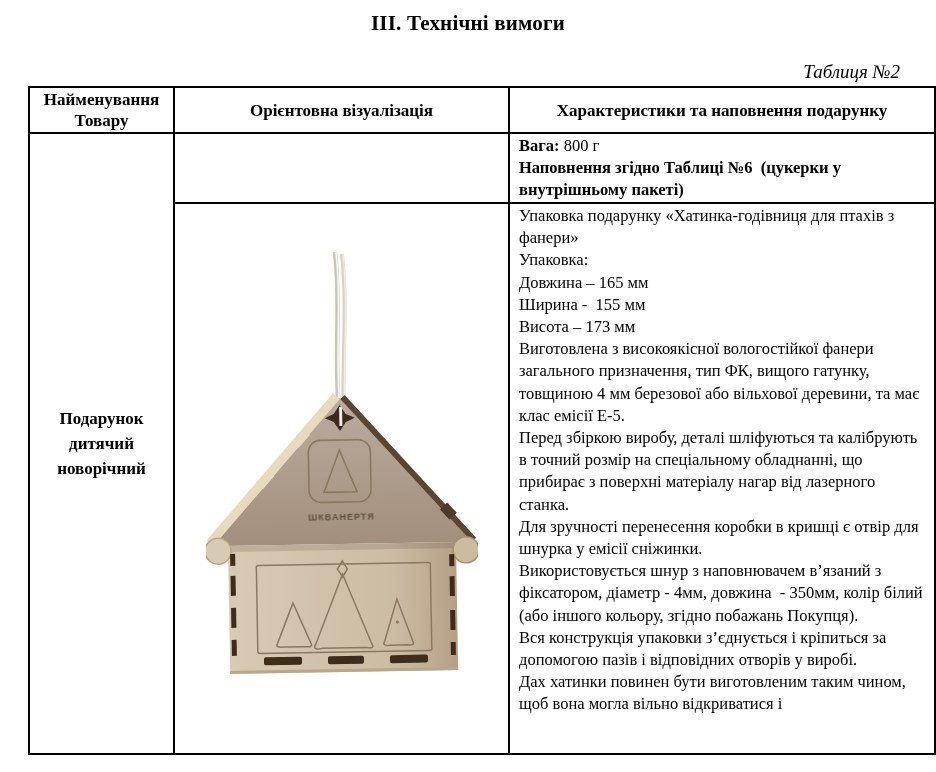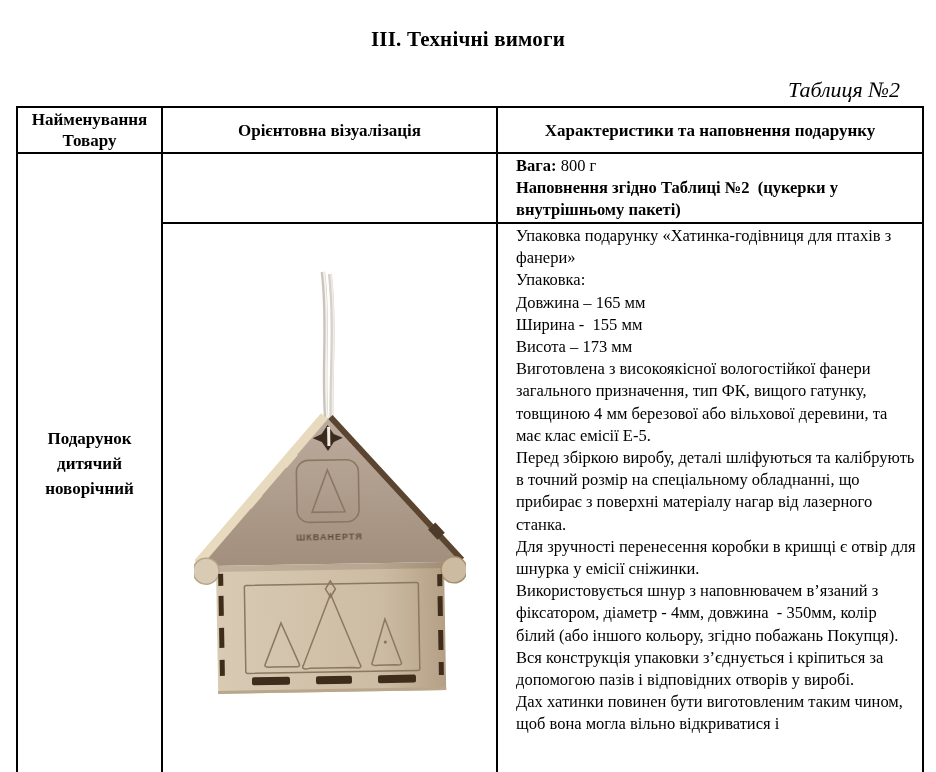--- a/index.html
+++ b/index.html
@@ -4,45 +4,45 @@
 <style>
   * { margin:0; padding:0; box-sizing:border-box; }
   html,body { background:#ffffff; }
   body {
     width:936px; height:772px; overflow:hidden;
     font-family:"Liberation Serif", "DejaVu Serif", serif;
     color:#000;
   }
   .page-title {
     text-align:center; font-weight:bold; font-size:21px;
-    padding-top:27px; letter-spacing:0.2px;
+    padding-top:11px; letter-spacing:0.2px;
   }
   .table-caption {
-    text-align:right; font-style:italic; font-size:22px;
+    text-align:right; font-style:italic; font-size:19px;
     margin:25px 36px 3px 12px;
   }
   table.spec-table {
     border-collapse:collapse; table-layout:fixed;
-    margin-left:16px; width:906px;border-radius:11px;
+    margin-left:28px; width:906px;border-radius:11px;
   }
   .spec-table col.c1 { width:145px; }
   .spec-table col.c2 { width:335px; }
   .spec-table col.c3 { width:426px; }
   .spec-table th, .spec-table td { border:2px solid #000; }
   .spec-table th {
     font-size:17px; font-weight:bold; text-align:center;
     vertical-align:middle; height:46px; line-height:21px; padding:1px 4px;
   }
   td.cell-product {
     text-align:center; vertical-align:middle;
     font-weight:bold; font-size:17px; line-height:25px; padding:16px 8px;
   }
   td.cell-row1-char, td.cell-row2-char {
     vertical-align:top; font-size:16.5px; line-height:22.2px;
-    padding:1px 6px 0 18px;
+    padding:1px 6px 0 9px;
   }
   td.cell-row1-char { height:70px; }
   td.cell-row1-viz { height:70px; }
   td.cell-row2-viz { vertical-align:top; text-align:center; height:551px; }
   .char-par { white-space:pre-wrap; }
   .char-par.b { font-weight:normal; }
   .w-label { font-weight:bold; }
   .filling { font-weight:bold; white-space:pre-wrap; }
   .photo-wrap {
     display:inline-block; margin-top:42px;
@@ -65,21 +65,21 @@
       <tr>
     <th>Найменування Товару</th>
     <th>Орієнтовна візуалізація</th>
     <th>Характеристики та наповнення подарунку</th>
   </tr>
   <tr>
     <td class="cell-product" rowspan="2">Подарунок дитячий новорічний</td>
     <td class="cell-row1-viz"></td>
     <td class="cell-row1-char">
       <div><span class="w-label">Вага:</span><span> 800 г</span></div>
-      <div class="filling">Наповнення згідно Таблиці №2  (цукерки у внутрішньому пакеті)</div>
+      <div class="filling">Наповнення згідно Таблиці №6  (цукерки у внутрішньому пакеті)</div>
     </td>
   </tr>
   <tr>
     <td class="cell-row2-viz">
       <div class="photo-wrap">
         <svg viewBox="0 0 272 442" width="272" height="442">
           <defs>
             <linearGradient id="gableG" x1="0" y1="0" x2="0" y2="1">
               <stop offset="0" stop-color="#bcab9d"></stop>
                   <stop offset="1" stop-color="#a28f7d"></stop>

